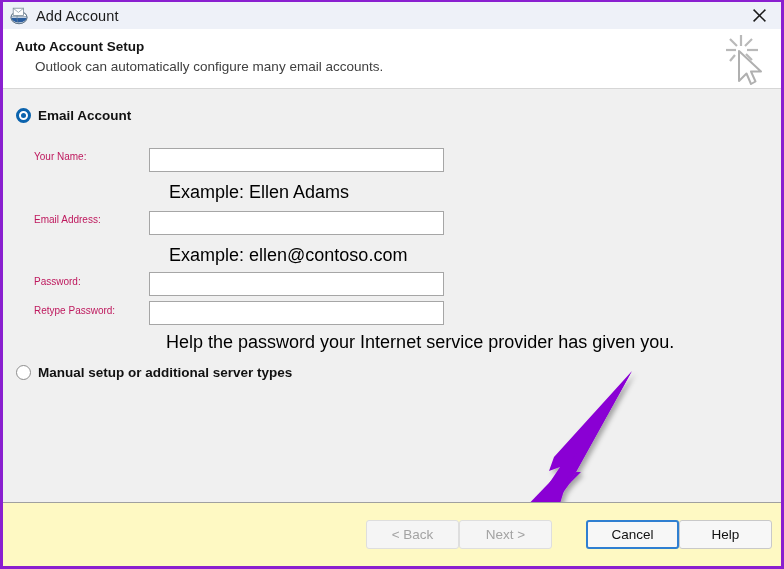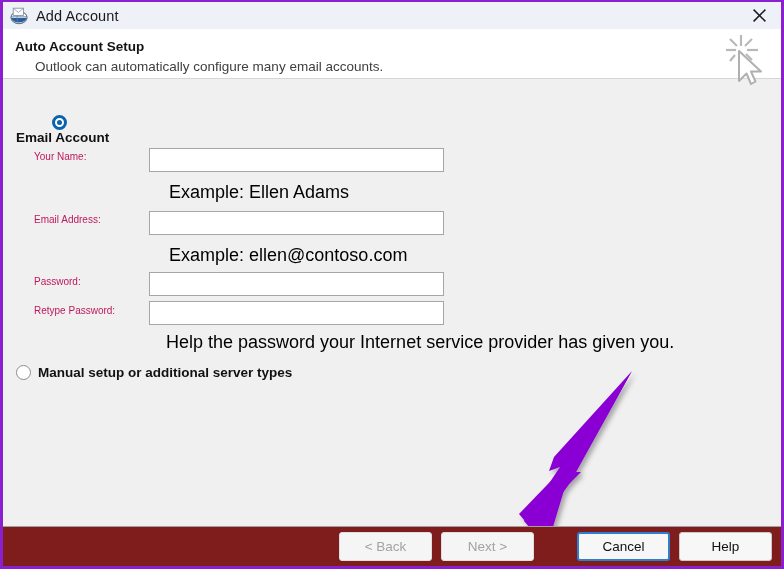--- a/index.html
+++ b/index.html
@@ -57,21 +57,21 @@
     cursor: pointer;
     flex: 0 0 auto;
   }
   .close-btn svg { display: block; }
 
   
   .header {
     position: absolute;
     left: 0; right: 0;
     top: 27px;
-    height: 50px;
+    height: 60px;
     background: #ffffff;
     border-bottom: 1px solid #d6d6d6;
   }
   .header-title {
     position: absolute;
     left: 12px;
     top: 10px;
     font-size: 13.5px;
     font-weight: bold;
     color: #141414;
@@ -99,21 +99,21 @@
     bottom: 52px;
     background: #f0f0f0;
   }
 
   .radio-row {
     position: absolute;
     display: flex;
     align-items: center;
     cursor: pointer;
   }
-  .radio-row.r-email { left: 13px; top: 23px; flex-direction: column; }
+  .radio-row.r-email { left: 13px; top: 16px; }
   .radio-row.r-manual { left: 13px; top: 273px; }
 
   .radio {
     width: 15px; height: 15px;
     border-radius: 50%;
     flex: 0 0 auto;
     margin-right: 7px;
     position: relative;
     background: #ffffff;
   }
@@ -184,28 +184,27 @@
     left: 0; top: 0;
     width: 784px; height: 569px;
     pointer-events: none;
   }
 
   
   .footer {
     position: absolute;
     left: 0; right: 0;
     bottom: 0;
-    height: 40px;
-    background: #7f1d1d;
+    height: 64px;
+    background: #fef9c3;
     border-top: 1px solid #a0a0a0;
     display: flex;
     align-items: center;
     justify-content: flex-end;
     padding-right: 9px;
-    gap: 9px;
   }
   .btn {
     width: 93px;
     height: 29px;
     font-family: "Liberation Sans", sans-serif;
     font-size: 13.5px;
     background: #f7f7f7;
     border: 1px solid #c9c9c9;
     border-radius: 3px;
     color: #111111;

